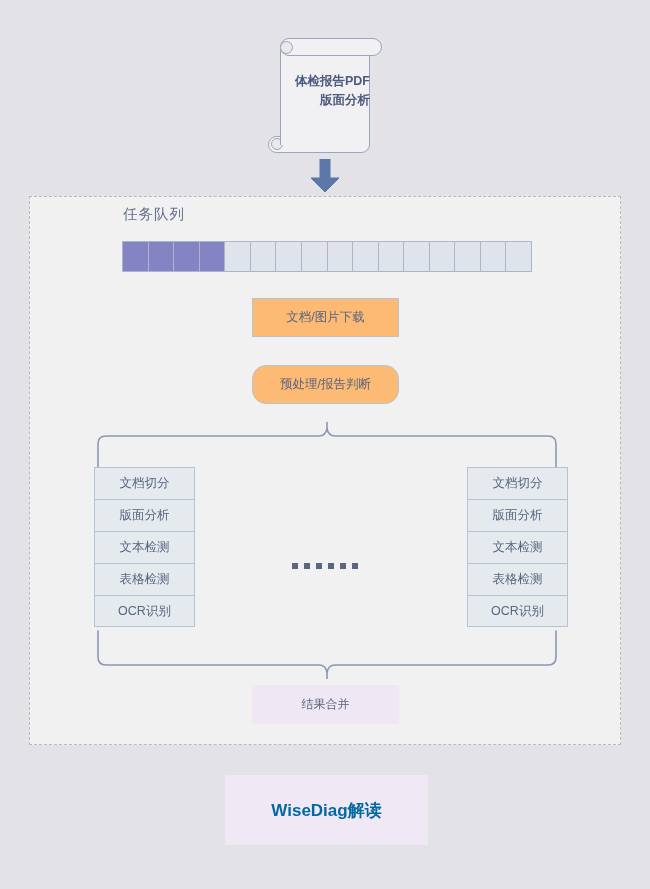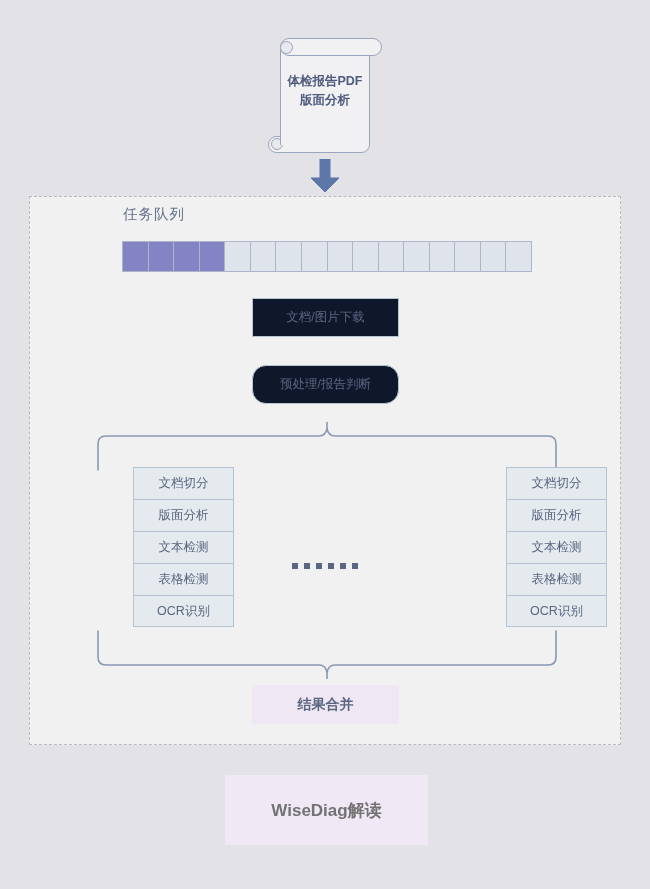--- a/index.html
+++ b/index.html
@@ -69,21 +69,21 @@
     height: 12px;
     border: 1.4px solid #9aa4bd;
     border-radius: 50%;
     background: #e9e9ed;
   }
   #source-doc .scroll-text {
     position: absolute;
     left: 12px;
     top: 34px;
     width: 90px;
-    text-align: center;
+    text-align: right;
     font-size: 12.5px;
     font-weight: bold;
     line-height: 19px;
     color: #4e5a7e;
     white-space: nowrap;
   }
 
   
   #flow-arrow {
     position: absolute;
@@ -129,42 +129,41 @@
     flex: 1 1 0;
     border-right: 1.2px solid #aeb4c9;
   }
   #task-queue .cell:last-child { border-right: none; }
   #task-queue .cell.filled { background: #8484c4; }
   #task-queue .cell.empty  { background: #dfe3ec; }
 
   
   .proc-box {
     position: absolute;
-    background: #0f172a;
+    background: #fdba74;
     border: 1.2px solid #b6c3d2;
     color: #5a6580;
     font-size: 12.5px;
     display: flex;
     align-items: center;
     justify-content: center;
     white-space: nowrap;
   }
   #box-download   { left: 222px; top: 101px; width: 147px; height: 39px; }
   #box-preprocess { left: 222px; top: 168px; width: 147px; height: 39px; border-radius: 14px; }
 
   
   #brace-top    { position: absolute; left: 62px; top: 225px;  width: 470px; height: 50px; }
   #brace-bottom { position: absolute; left: 62px; top: 432px;  width: 470px; height: 50px; }
 
   
   .worker-stack {
     position: absolute;
     top: 270px;
     width: 101px;
-    margin-left: 39px;
   }
   #worker-left  { left: 64px; }
   #worker-right { left: 437px; }
   .worker-stack .step {
     height: 32px;
     background: #e4eaee;
     border: 1.2px solid #b6c3d2;
     border-bottom: none;
     color: #5a6580;
     font-size: 12.5px;
@@ -200,40 +199,39 @@
 
   
   #box-merge {
     position: absolute;
     left: 222px;
     top: 488px;
     width: 147px;
     height: 39px;
     background: #efe7f4;
     color: #5a6580;
-    font-size: 14px;
+    font-size: 12px;
     display: flex;
     align-items: center;
     justify-content: center;
     white-space: nowrap;
-    font-weight: bold;
   }
 
   
   #output-box {
     position: absolute;
     left: 225px;
     top: 775px;
     width: 203px;
     height: 70px;
     background: #f0e8f5;
     display: flex;
     align-items: center;
     justify-content: center;
-    color: #737373;
+    color: #0369a1;
     font-size: 17px;
     font-weight: bold;
     white-space: nowrap;
   }
 </style>
 </head>
 <body>
 
 <div id="source-doc">
   <div class="scroll-bottom"></div>

